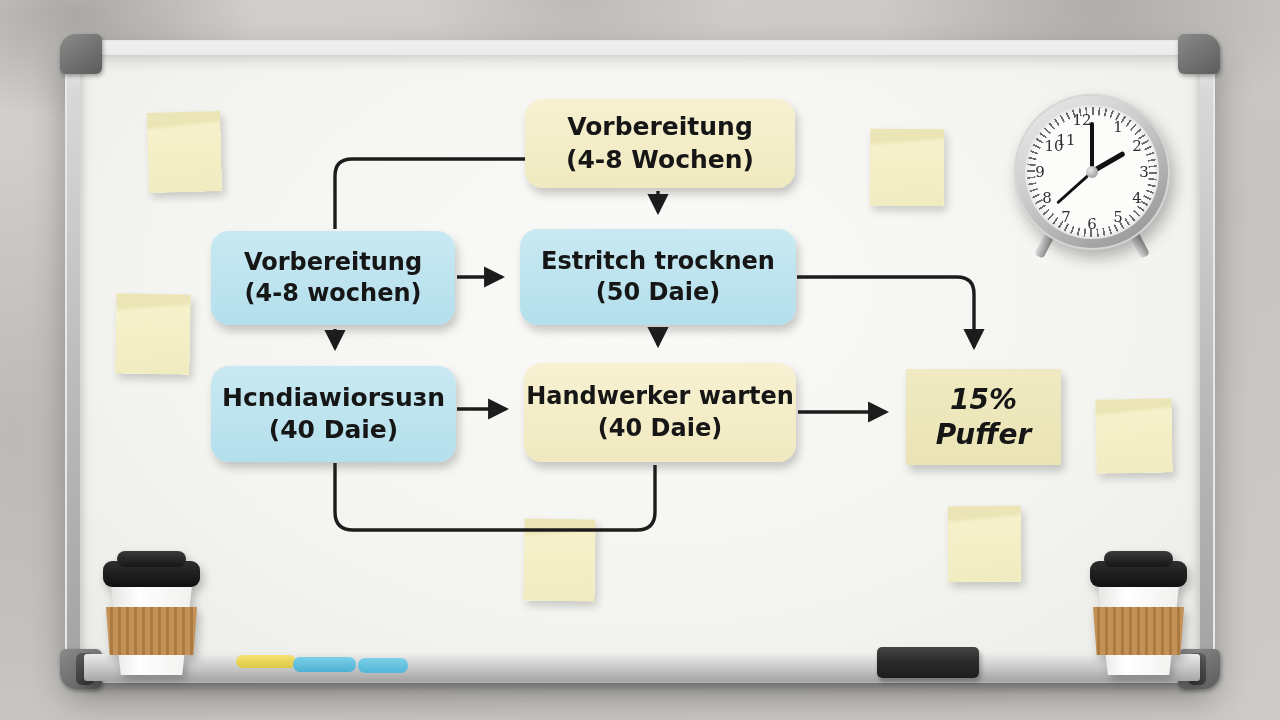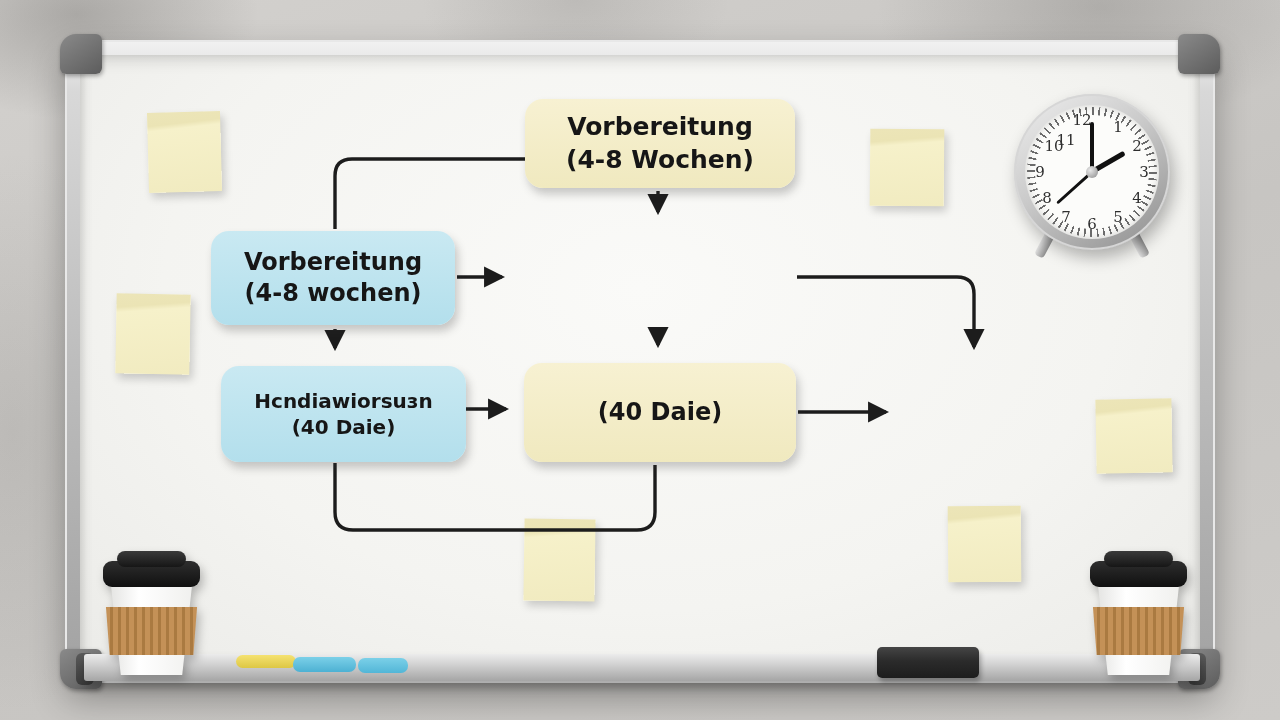--- a/index.html
+++ b/index.html
@@ -32,21 +32,21 @@
   .node{position:absolute;z-index:10;display:flex;flex-direction:column;align-items:center;
     justify-content:center;text-align:center;color:#161616;font-weight:bold;line-height:1.3;
     box-shadow:3px 6px 9px rgba(50,50,50,.25);}
   .node .l1,.node .l2{white-space:nowrap;}
   .rounded{border-radius:18px;}
   .n-yellow{background:linear-gradient(180deg,#f7f1d2 0%,#f0e9bf 100%);}
   .n-blue{background:linear-gradient(180deg,#c9e9f2 0%,#b3dfec 100%);}
   #node-prep-top{left:525px;top:99px;width:270px;height:89px;font-size:25px;}
   #node-prep-left{left:211px;top:231px;width:244px;height:94px;font-size:24px;}
   #node-estrich{left:520px;top:229px;width:276px;height:96px;font-size:24px;}
-  #node-trades{left:221px;top:366px;width:245px;height:96px;font-size:20px;}
+  #node-trades{left:211px;top:366px;width:245px;height:96px;font-size:25px;}
   #node-handwerker{left:524px;top:363px;width:272px;height:99px;font-size:24px;}
   #node-puffer{left:906px;top:369px;width:155px;height:96px;font-size:28px;border-radius:2px;
     background:linear-gradient(180deg,#f0eac2 0%,#eae3b4 100%);font-style:italic;line-height:1.25;}
   
   .sticky{position:absolute;background:linear-gradient(175deg,#ece5b8 0%,#ebe4b5 16%,#f6f1ca 22%,#f1ebc0 100%);
     box-shadow:3px 5px 8px rgba(0,0,0,.18);}
   #sticky-1{left:148px;top:112px;width:73px;height:80px;transform:rotate(-1.5deg);z-index:8;}
   #sticky-2{left:116px;top:294px;width:74px;height:80px;transform:rotate(1deg);z-index:8;}
   #sticky-3{left:870px;top:129px;width:74px;height:77px;transform:rotate(.5deg);z-index:8;}
   #sticky-4{left:948px;top:506px;width:73px;height:76px;transform:rotate(-.5deg);z-index:8;}
@@ -144,26 +144,35 @@
   </svg>
 
   <div class="node rounded n-yellow" id="node-prep-top">
     <span class="l1">Vorbereitung</span>
     <span class="l2">(4-8 Wochen)</span>
   </div>
   <div class="node rounded n-blue" id="node-prep-left">
     <span class="l1">Vorbereitung</span>
     <span class="l2">(4-8 wochen)</span>
   </div>
+  <div class="node rounded n-blue" id="node-estrich">
+    <span class="l1">Estritch trocknen</span>
+    <span class="l2">(50 Daie)</span>
+  </div>
   <div class="node rounded n-blue" id="node-trades">
     <span class="l1">Hcndiawiorsuзn</span>
     <span class="l2">(40 Daie)</span>
   </div>
   <div class="node rounded n-yellow" id="node-handwerker">
+    <span class="l1">Handwerker warten</span>
     <span class="l2">(40 Daie)</span>
+  </div>
+  <div class="node" id="node-puffer">
+    <span class="l1">15%</span>
+    <span class="l2">Puffer</span>
   </div>
 
   <div class="clock">
     <div class="clock-foot foot-l"></div>
     <div class="clock-foot foot-r"></div>
     <div class="clock-body">
       <div class="clock-face"></div>
       <div class="clock-ticks"></div>
       <div class="clock-inner"></div>
       <span class="clock-num" style="left:68px;top:26px">12</span>

